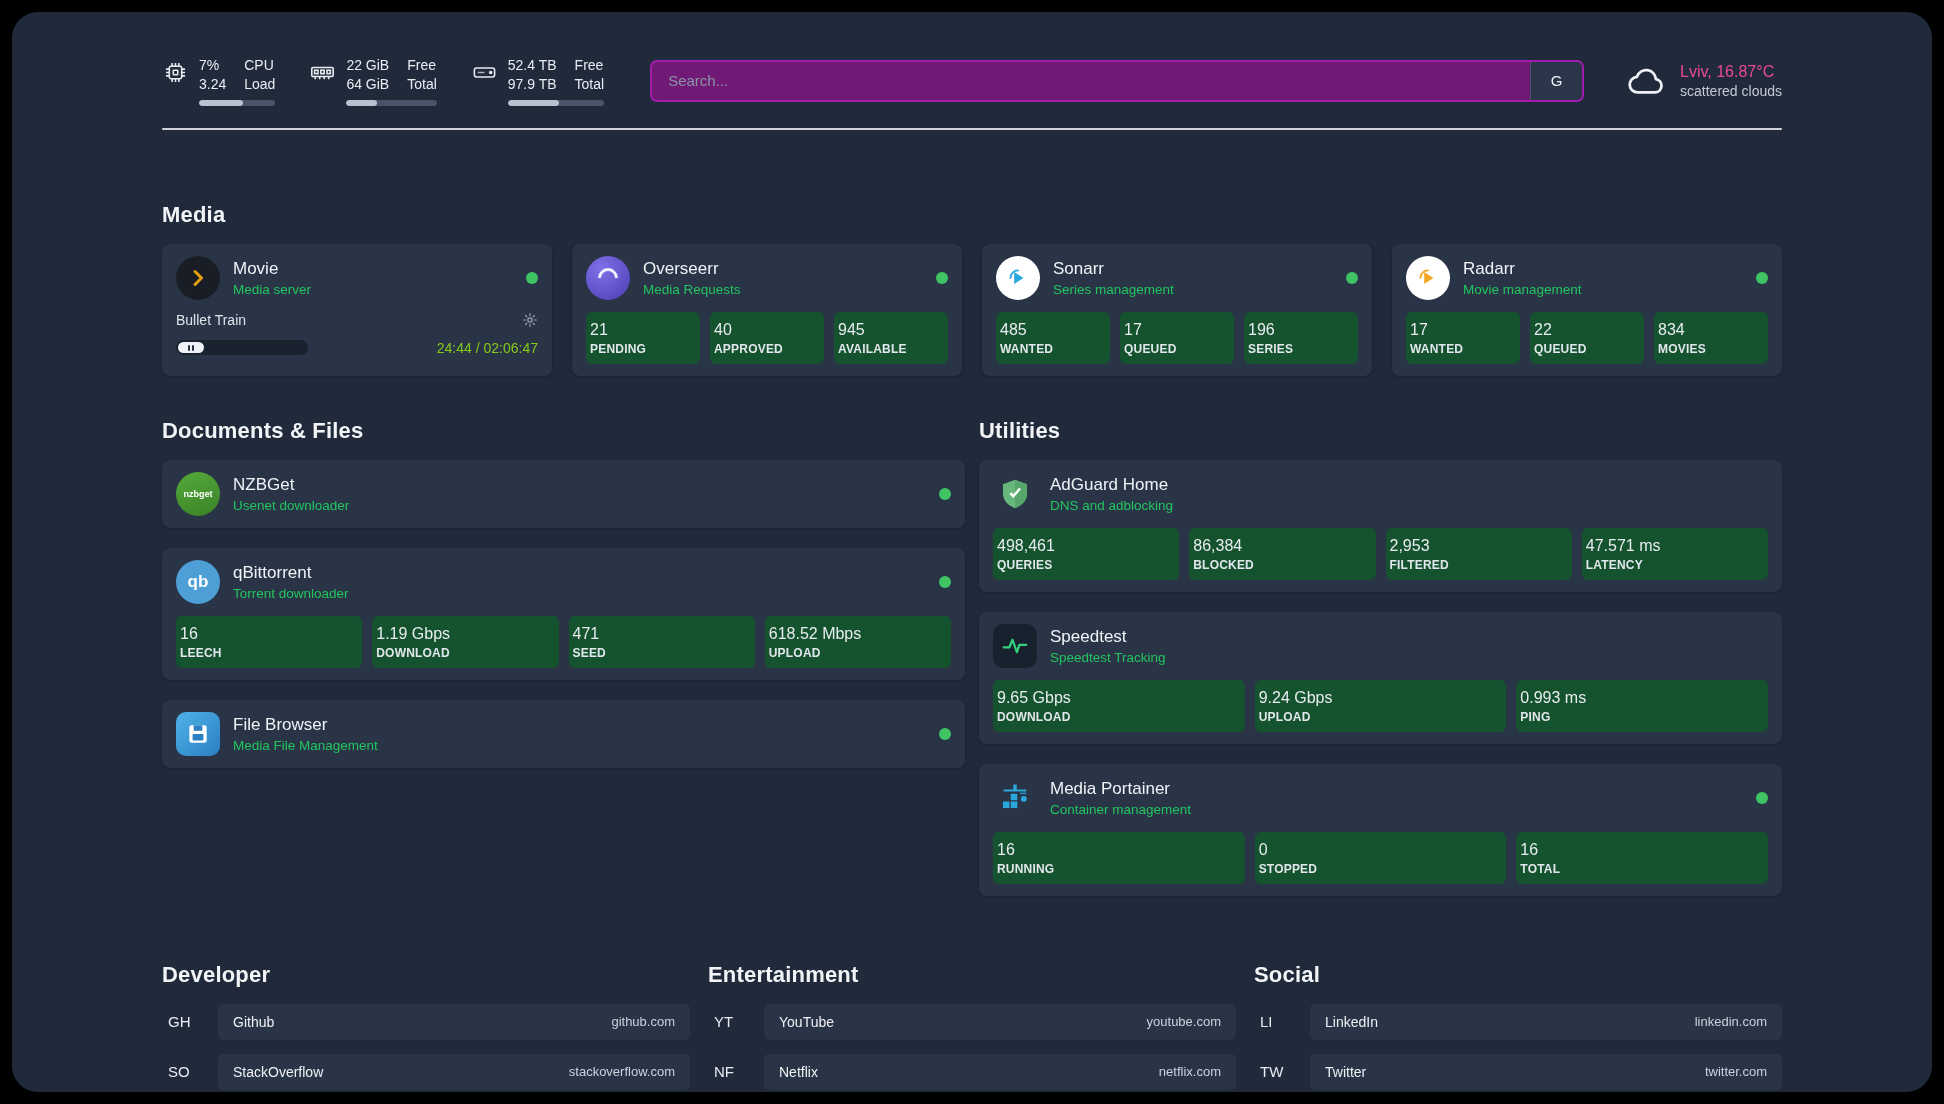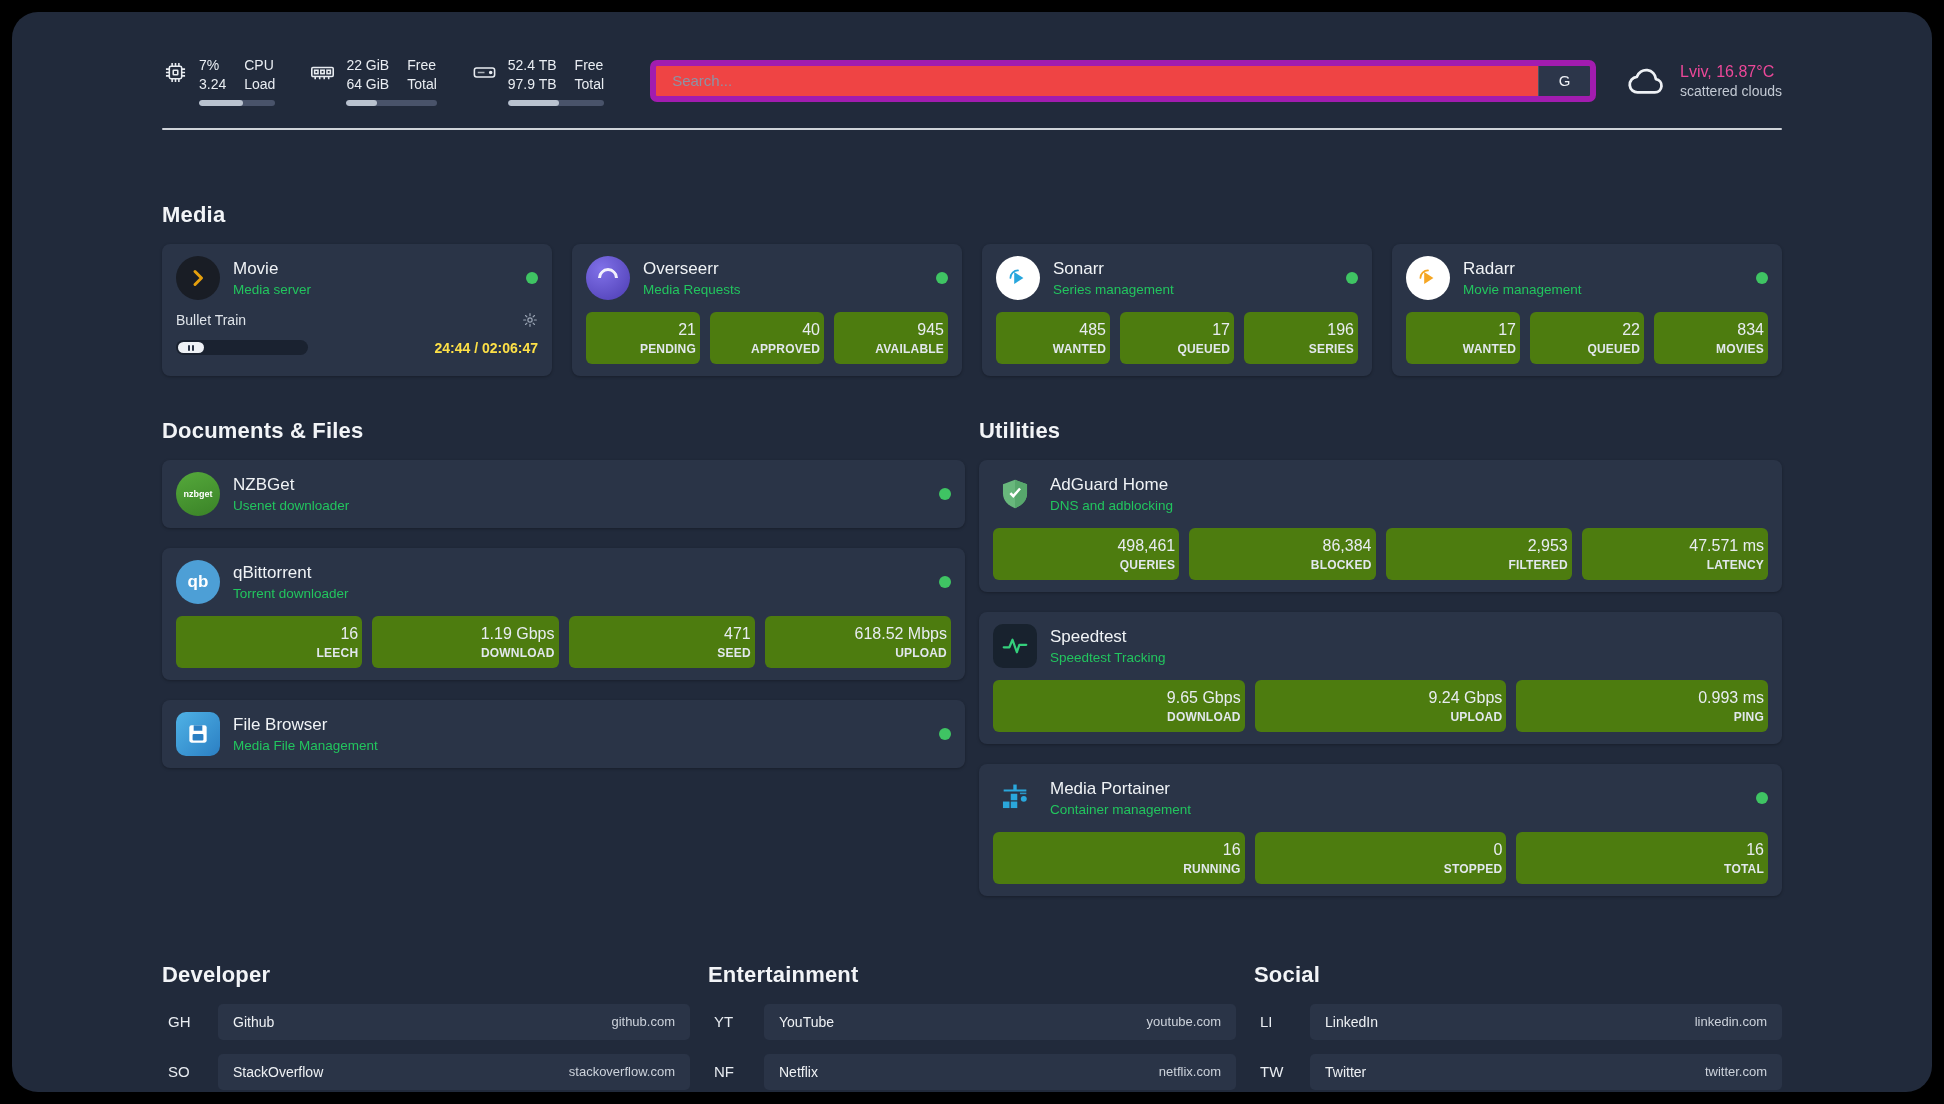--- a/index.html
+++ b/index.html
@@ -26,22 +26,22 @@
   .sys { display:flex; gap:10px; align-items:flex-start; margin-right:34px; }
   .sys svg.sysicon { width:27px; height:27px; margin-top:3px; flex:none; }
   .sys-right { display:flex; flex-direction:column; }
   .sys-cols { display:flex; gap:18px; }
   .sys-col { display:flex; flex-direction:column; font-size:14px; line-height:1.35; color:#E9EDF2; white-space:nowrap; }
   .sys-bar { margin-top:6px; height:6px; border-radius:3px; background:#49536A; width:100%; overflow:hidden; }
   .sys-bar .fill { height:100%; background:#B9C2CF; border-radius:3px; }
 
   .search {
     flex:1; display:flex; align-items:center; height:42px;
-    border:6px solid #a21caf; border-radius:7px; background:#ef4444;
-    margin:0 30px 0 12px; overflow:hidden;
+    border:2px solid #a21caf; border-radius:7px; background:#701a75;
+    margin:0 42px 0 12px; overflow:hidden;
   }
   .search input {
     flex:1; background:transparent; border:0; outline:0;
     color:#E3E7ED; font-size:15px; padding:0 16px; font-family:inherit;
   }
   .search input::placeholder { color:#8B94A6; }
   .search .engine {
     width:52px; height:100%; border:0; border-left:1px solid #4A5468;
     background:#2C364A; color:#EEF1F5; font-size:15px; cursor:pointer;
     font-family:inherit;
@@ -64,21 +64,21 @@
     background:#2A3447; border-radius:8px; padding:12px 14px;
     box-shadow:0 1px 3px rgba(0,0,0,.28);
   }
   .card-head { display:flex; align-items:center; gap:13px; }
   .app-meta { min-width:0; }
   .app-name { font-size:17px; font-weight:500; color:#F0F3F6; line-height:1.2; }
   .app-sub { font-size:13.5px; color:#22c55e; margin-top:3px; }
   .dot { width:12px; height:12px; border-radius:50%; background:#3FC463; margin-left:auto; flex:none; }
 
   .stats { display:grid; grid-auto-flow:column; grid-auto-columns:1fr; gap:10px; margin-top:12px; }
-  .stat { background:#4d7c0f; border-radius:6px; text-align:right; padding:9px 4px 8px; }
+  .stat { background:#14532d; border-radius:6px; text-align:left; padding:9px 4px 8px; }
   .stat-value { font-size:16px; color:#E8ECF1; }
   .stat-label { font-size:12px; font-weight:700; margin-top:3px; color:#E2E7ED; letter-spacing:.2px; }
 
   
   .ic-circle, .ic-square {
     width:44px; height:44px; flex:none;
     display:flex; align-items:center; justify-content:center;
   }
   .ic-circle { border-radius:50%; }
   .ic-square { border-radius:10px; }
@@ -102,21 +102,21 @@
   .track-name { font-size:14px; color:#DFE4EA; }
   .gear-btn { margin-left:auto; background:none; border:0; padding:0; cursor:pointer; display:flex; }
   .player-row { display:flex; align-items:center; margin-top:12px; }
   .pbar { width:132px; height:15px; border-radius:8px; background:#1A2230; position:relative; }
   .pfill {
     position:absolute; left:2px; top:2px; height:11px; min-width:24px;
     border-radius:6px; background:#EEF1F5;
     display:flex; align-items:center; justify-content:center; gap:2px;
   }
   .pb { width:2px; height:6px; background:#2A3344; border-radius:1px; }
-  .ptime { margin-left:auto; font-size:14px; color:#fde047;font-weight:bold; }
+  .ptime { margin-left:auto; font-size:14px; color:#84cc16; }
 
   
   .links-row { display:grid; grid-template-columns:1fr 1fr 1fr; gap:18px; margin-top:66px; padding-bottom:44px; }
   .bookmark { display:flex; align-items:center; height:36px; margin-bottom:14px; cursor:pointer; }
   .bookmark:last-child { margin-bottom:0; }
   .bm-abbr { width:56px; font-size:15px; color:#E8ECF1; flex:none; padding-left:6px; }
   .bm-pill {
     flex:1; display:flex; align-items:center; background:#2A3447;
     border-radius:5px; height:100%; padding:0 15px;
   }

